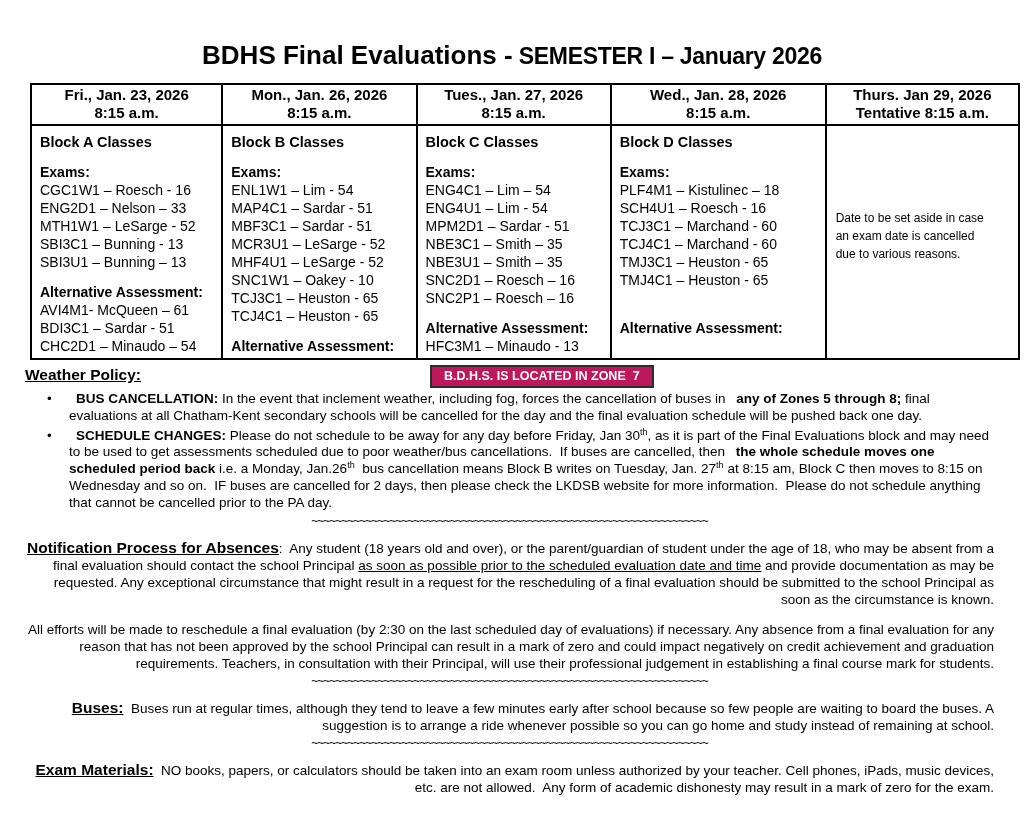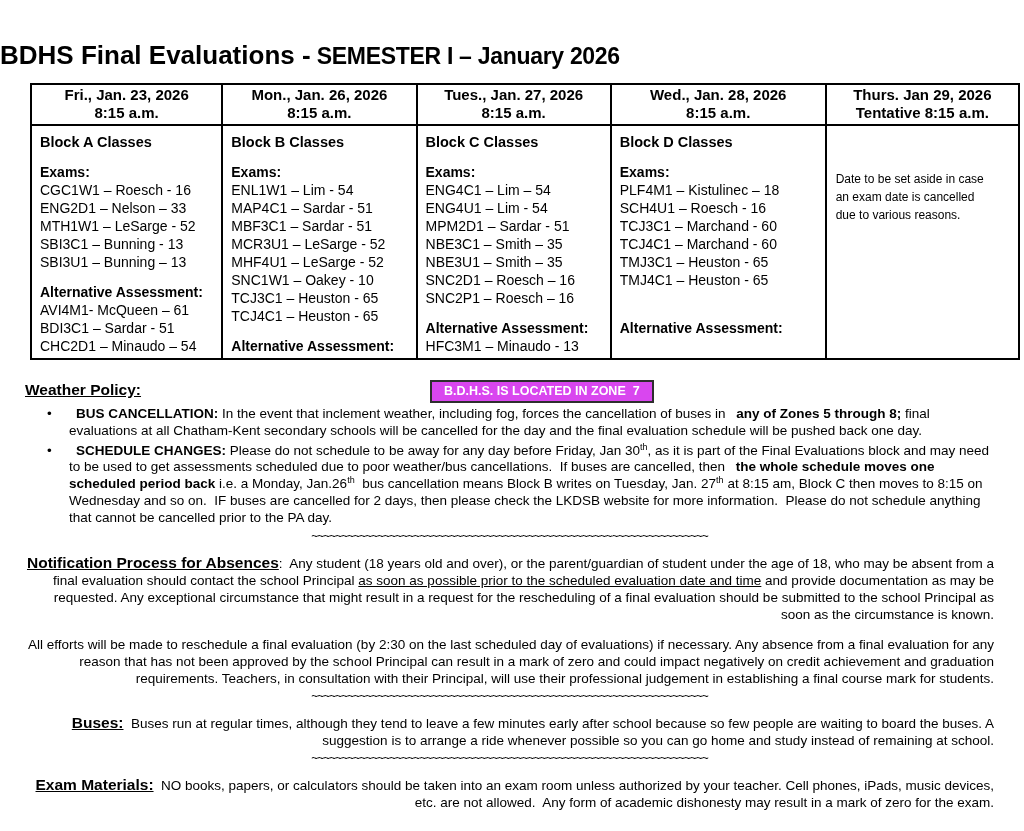--- a/index.html
+++ b/index.html
@@ -2,43 +2,43 @@
 <html><head>
 <meta charset="utf-8">
 <style>
   * { box-sizing: border-box; }
   html,body { margin:0; padding:0; }
   body {
     width:1024px; height:831px; overflow:hidden;
     background:#ffffff; color:#000;
     font-family:"Liberation Sans", sans-serif;
   }
-  .title { margin:40px 0 0 0; font-weight:bold; white-space:nowrap; }
+  .title { text-align:center; margin:40px 0 0 0; font-weight:bold; white-space:nowrap; }
   .title .t1 { font-size:26px; }
   .title .t2 { font-size:23px; letter-spacing:-0.3px; }
 
   
   .etable { display:flex; margin:12px 4px 0 30px; border:2px solid #000; align-items:stretch; }
   .col { border-right:2px solid #000; display:flex; flex-direction:column; }
   .col:last-child { border-right:none; }
   .col.w1 { flex:0 0 19.4%; } .col.w2 { flex:0 0 19.7%; } .col.w3 { flex:0 0 19.7%; }
-  .col.w4 { flex:0 0 21.8%; } .col.w5 { flex:1; }
+  .col.w4 { flex:0 0 21.8%; } .col.w5 { flex:1;gap:39px; }
   .col-hdr { border-bottom:2px solid #000; text-align:center; font-weight:bold; font-size:15px; line-height:18px; padding:1px 2px 2px; }
   .col-body { flex:1; padding:7px 8px 3px; font-size:14px; line-height:18px; }
   .block-title { font-weight:bold; font-size:14.5px; margin-bottom:12px; }
   .sec-label { font-weight:bold; }
   .alt-label { font-weight:bold; margin-top:12px; }
   .col.w4 .alt-label { margin-top:30px; }
   .note-cell { padding:44px 28px 0 9px; font-size:12px; line-height:18px; }
 
   
   .content { margin:0 30px 0 25px; }
-  .weather-row { position:relative; margin-top:21px; height:20px;text-decoration:underline; }
+  .weather-row { position:relative; margin-top:6px; height:20px;text-decoration:underline; }
   .h-big { font-weight:bold; text-decoration:underline; font-size:15.5px; }
-  .zone-badge { position:absolute; left:405px; top:-1px; background:#d946ef; color:#fff;
+  .zone-badge { position:absolute; left:405px; top:-1px; background:#be185d; color:#fff;
     font-weight:bold; font-size:12.5px; padding:2px 12px 3px; border:2px solid #2e2e2e; white-space:pre; }
   .bullets { margin:5px 0 0 20px; }
   .bullet { display:flex; margin-top:3px; }
   .bullet .dot { flex:none; width:24px; text-align:left; padding-left:2px; font-size:13.5px; line-height:16.8px; }
   .bullet .btext { flex:1; font-size:13.5px; line-height:16.8px; white-space:pre-wrap; }
   .para { font-size:13.5px; line-height:17px; white-space:pre-wrap; margin-top:13px;text-align:right; }
   .b { font-weight:bold;padding-left:7px; }
   .u { text-decoration:underline; }
   .runin { font-weight:bold; text-decoration:underline; font-size:15.5px; }
   sup { font-size:9px; line-height:0; }

